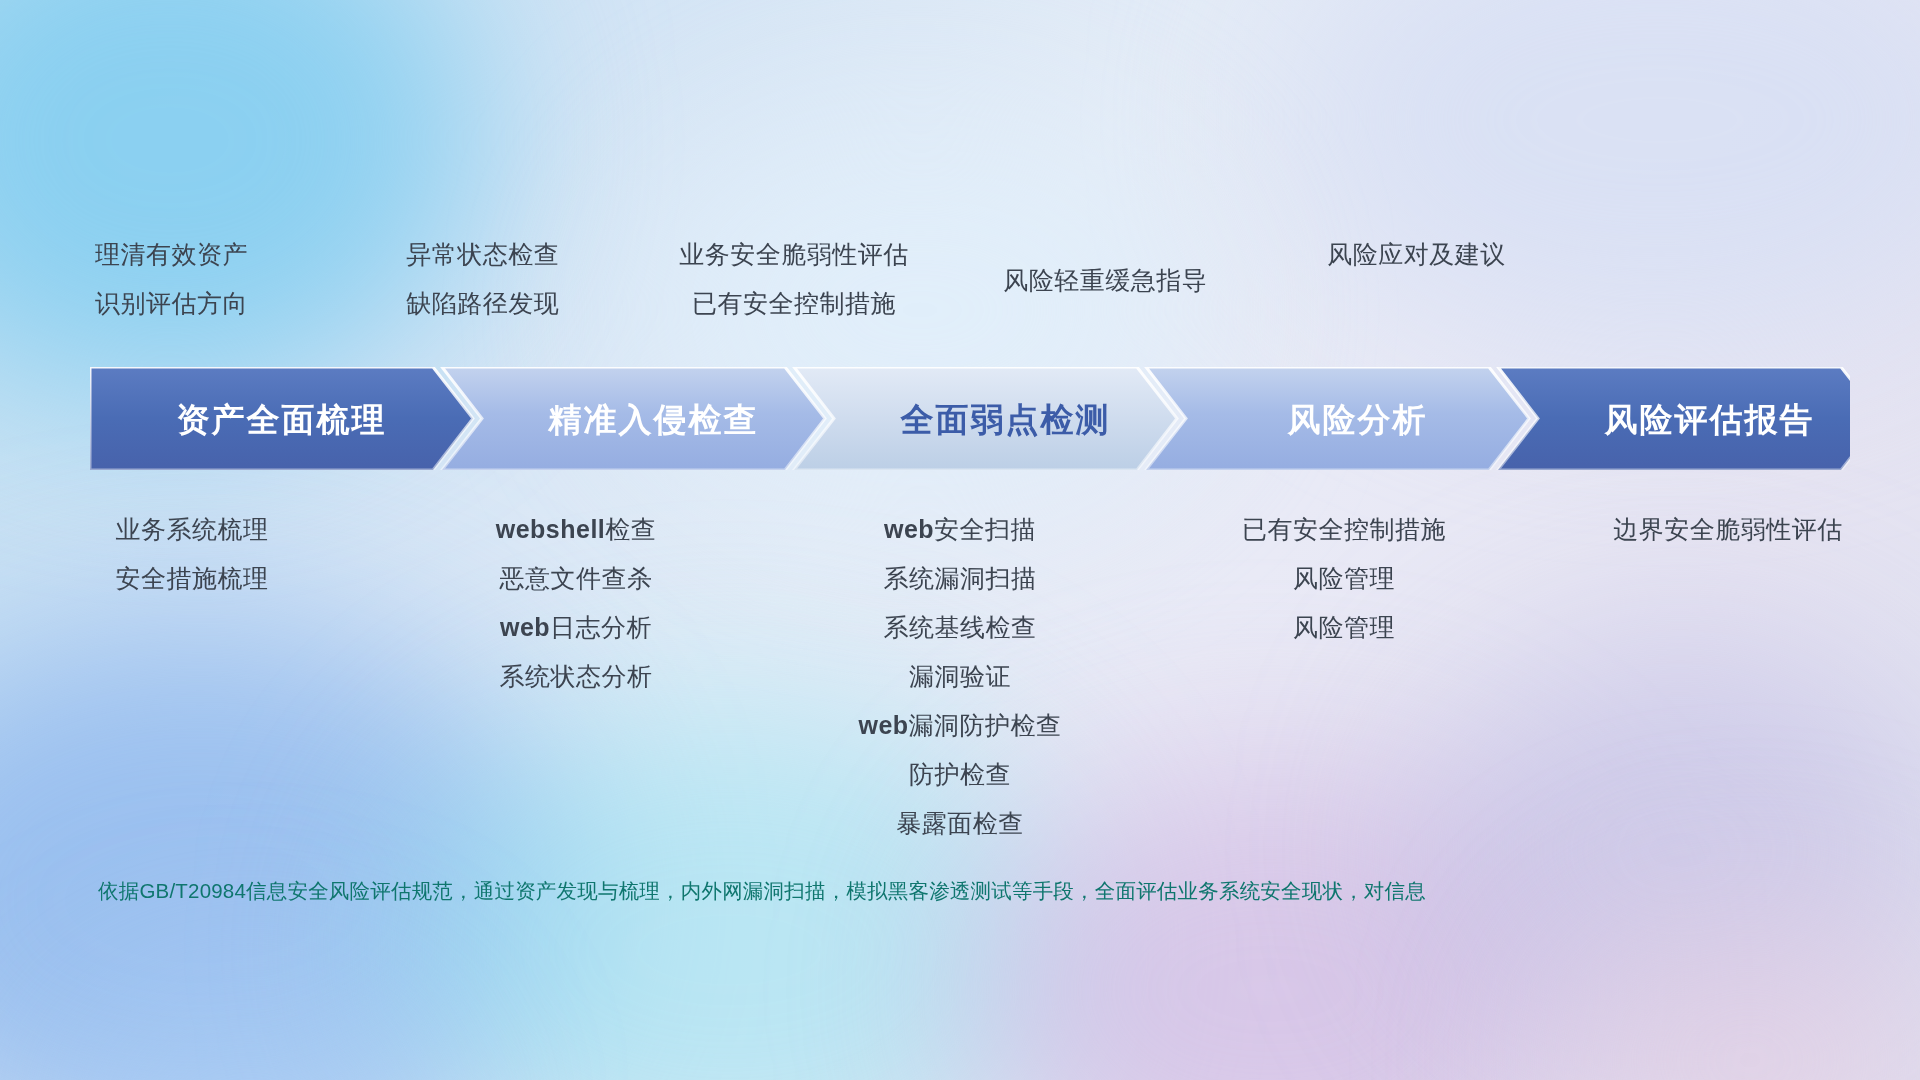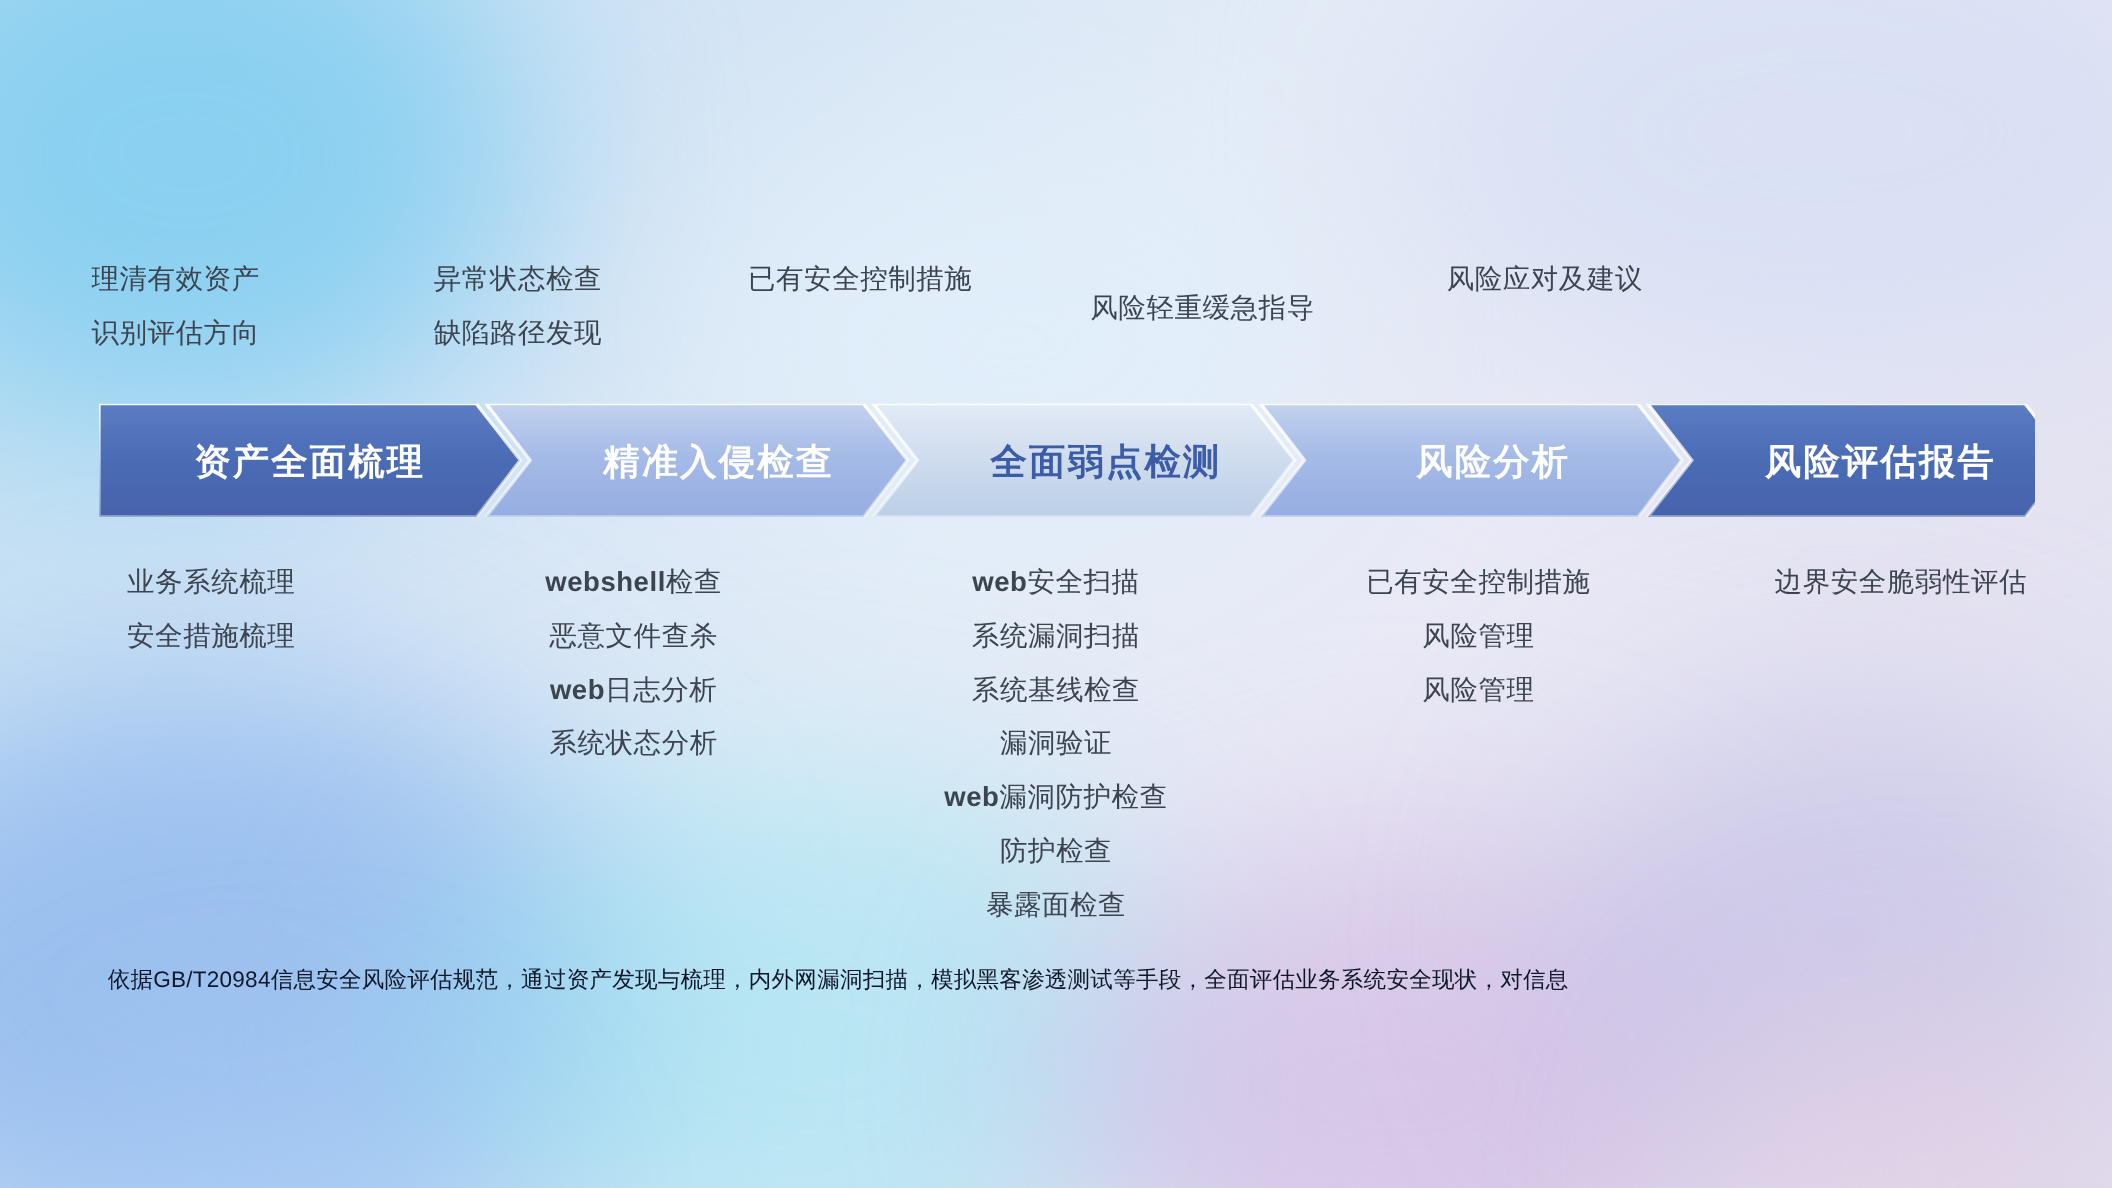--- a/index.html
+++ b/index.html
@@ -23,37 +23,37 @@
   .b4{width:620px;height:460px;left:960px;top:760px;background:rgba(205,178,224,.58);}
   .b5{width:520px;height:420px;left:1420px;top:640px;background:rgba(186,182,226,.52);}
   .b6{width:760px;height:480px;left:1280px;top:-120px;background:rgba(214,222,244,.8);}
   .b7{width:560px;height:380px;left:640px;top:120px;background:rgba(225,238,250,.85);}
   .b8{width:420px;height:320px;left:1540px;top:900px;background:rgba(232,206,226,.55);}
   .b9{width:380px;height:300px;left:60px;top:980px;background:rgba(168,205,245,.6);}
 
   
   #stage{position:absolute;inset:0;z-index:2;}
 
-  .row-top{position:absolute;left:4px;top:230px;width:1556px;height:110px;display:flex;}
+  .row-top{position:absolute;left:16px;top:230px;width:1556px;height:110px;display:flex;}
   .row-bot{position:absolute;left:0;top:505px;width:1920px;display:flex;align-items:flex-start;}
 
   .col{flex:1 1 0;display:flex;flex-direction:column;align-items:center;}
   .cell{
     color:#3c4450;font-size:25px;line-height:49px;letter-spacing:.5px;
     white-space:nowrap;
   }
   .cell .zh{font-weight:400;}
 
   
   #band{position:absolute;left:90px;top:367px;width:1760px;height:103px;}
 
   
   #footer{
     position:absolute;left:98px;top:874px;width:1560px;z-index:3;
-    color:#0f172a;font-size:20.5px;line-height:33px;letter-spacing:.2px;
+    color:#0f766e;font-size:20.5px;line-height:33px;letter-spacing:.2px;
   }
   #footer div{white-space:nowrap;}
 </style>
 </head>
 <body>
 
 <div id="bg">
   <div class="base"></div>
   <div class="blob b1"></div>
   <div class="blob b6"></div>
@@ -71,20 +71,21 @@
   <div class="row-top" id="row-top">
       <div class="col">
         <div class="cell">理清有效资产</div>
         <div class="cell">识别评估方向</div>
       </div>
       <div class="col">
         <div class="cell">异常状态检查</div>
         <div class="cell">缺陷路径发现</div>
       </div>
       <div class="col">
+        <div class="cell">业务安全脆弱性评估</div>
         <div class="cell">已有安全控制措施</div>
       </div>
       <div class="col" style="justify-content: flex-start; padding-top: 26px;">
         <div class="cell">风险轻重缓急指导</div>
       </div>
       <div class="col">
         <div class="cell">风险应对及建议</div>
       </div>
     </div>
 

